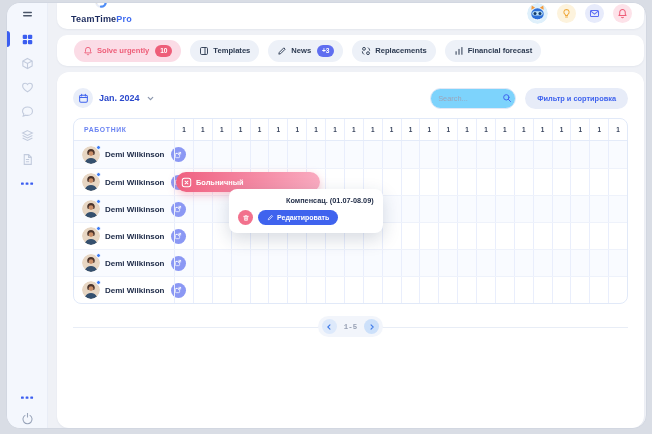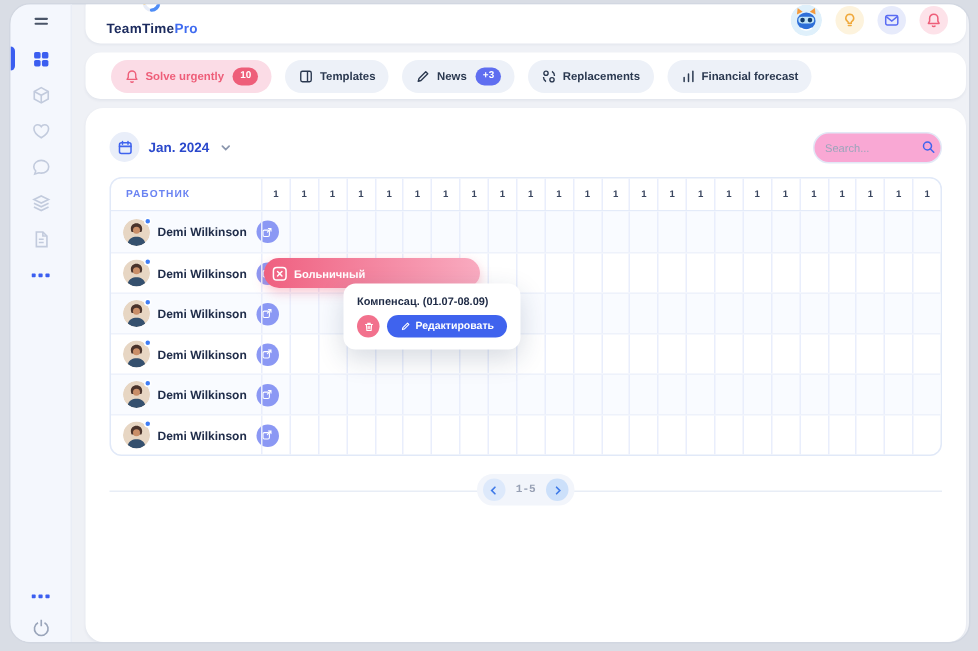--- a/index.html
+++ b/index.html
@@ -61,21 +61,21 @@
   
   .main { margin-top:6px; flex:1; border-radius:12px; padding:15px 16px 0; display:flex; flex-direction:column; }
   .toolbar { display:flex; align-items:center; justify-content:space-between; height:22px; }
   .month-picker { display:flex; align-items:center; gap:6px; cursor:pointer; }
   .cal-circle { width:20px; height:20px; border-radius:50%; background:#e9eef9; display:flex;
                 align-items:center; justify-content:center; }
   .cal-circle svg { width:11px; height:11px; }
   .month-label { font-size:9px; font-weight:800; color:#2b49cc; }
   .chev { display:inline-flex; } .chev svg { width:9px; height:9px; }
   .toolbar-right { display:flex; align-items:center; gap:9px; }
-  .search { width:86px; height:21px; border:1px solid #e2e8f6; border-radius:11px; background:#f9a8d4;
+  .search { width:86px; height:21px; border:1px solid #e2e8f6; border-radius:11px; background:#7dd3fc;
             display:flex; align-items:center; padding:0 7px; gap:4px; }
   .search input { border:none; outline:none; flex:1; width:60px; font-size:7.4px; color:#44506a;
                   font-family:inherit; background:transparent; }
   .search input::placeholder { color:#9aa5bb; }
   .search-ic { display:inline-flex; } .search-ic svg { width:10px; height:10px; }
   .filter-btn { height:21px; padding:0 12px; border:none; border-radius:11px; background:#e7ecf8;
                 color:#3f63ee; font-size:7.4px; font-weight:800; font-family:inherit; cursor:pointer; }
 
   
   .table-wrap { margin-top:9px; border:1px solid #e1e9f8; border-radius:8px; position:relative; background:#fff; }
@@ -102,21 +102,21 @@
 
   .event-bar { position:absolute; left:102px; top:3px; width:144px; height:20px; border-radius:10px;
                background:linear-gradient(90deg,#ef6080,#f9abc0); display:flex; align-items:center;
                gap:4px; padding:0 5px; box-shadow:0 3px 8px rgba(239,96,128,.35); cursor:pointer; z-index:2; }
   .eb-ic { width:11px; height:11px; display:inline-flex; }
   .eb-ic svg { width:11px; height:11px; }
   .eb-label { font-size:7.4px; font-weight:700; color:#fff; white-space:nowrap; }
 
   .tooltip { position:absolute; left:155px; top:70px; background:#fff; border-radius:8px; z-index:5;
              box-shadow:0 6px 18px rgba(30,50,90,.18); padding:7px 9px 8px; }
-  .tt-title { font-size:7.3px; font-weight:800; color:#1e2a45; white-space:nowrap; }
+  .tt-title { font-size:7.3px; font-weight:800; color:#1e2a45; white-space:nowrap;margin-left:48px; }
   .tt-actions { margin-top:5px; display:flex; align-items:center; gap:5px; }
   .tt-del { width:15px; height:15px; border-radius:50%; border:none; background:#f2718d; display:flex;
             align-items:center; justify-content:center; cursor:pointer; }
   .tt-del svg { width:8px; height:8px; }
   .tt-edit { height:15px; border:none; border-radius:8px; background:#3f63ee; color:#fff; font-size:7px;
              font-weight:700; font-family:inherit; display:flex; align-items:center; gap:3px;
              padding:0 9px; cursor:pointer; }
   .tt-edit svg { width:7px; height:7px; }
 
   
@@ -350,20 +350,21 @@
         <div class="toolbar-right">
           <div class="search">
             <input placeholder="Search..." style="">
             <span class="search-ic">
               <svg viewBox="0 0 12 12" fill="none" stroke="#3f63ee" stroke-width="1.2" stroke-linecap="round">
                 <circle cx="5.2" cy="5.2" r="3.2"></circle>
                   <path d="M7.6 7.6l2.6 2.6"></path>
               </svg>
             </span>
           </div>
+          <button class="filter-btn">Фильтр и сортировка</button>
         </div>
       </div>
 
       <div class="table-wrap">
         <div class="thead">
           <div class="emp-h">РАБОТНИК</div>
           <div class="days-h" id="daysHead">
               <div class="day-h">1</div>
               <div class="day-h">1</div>
               <div class="day-h">1</div>

